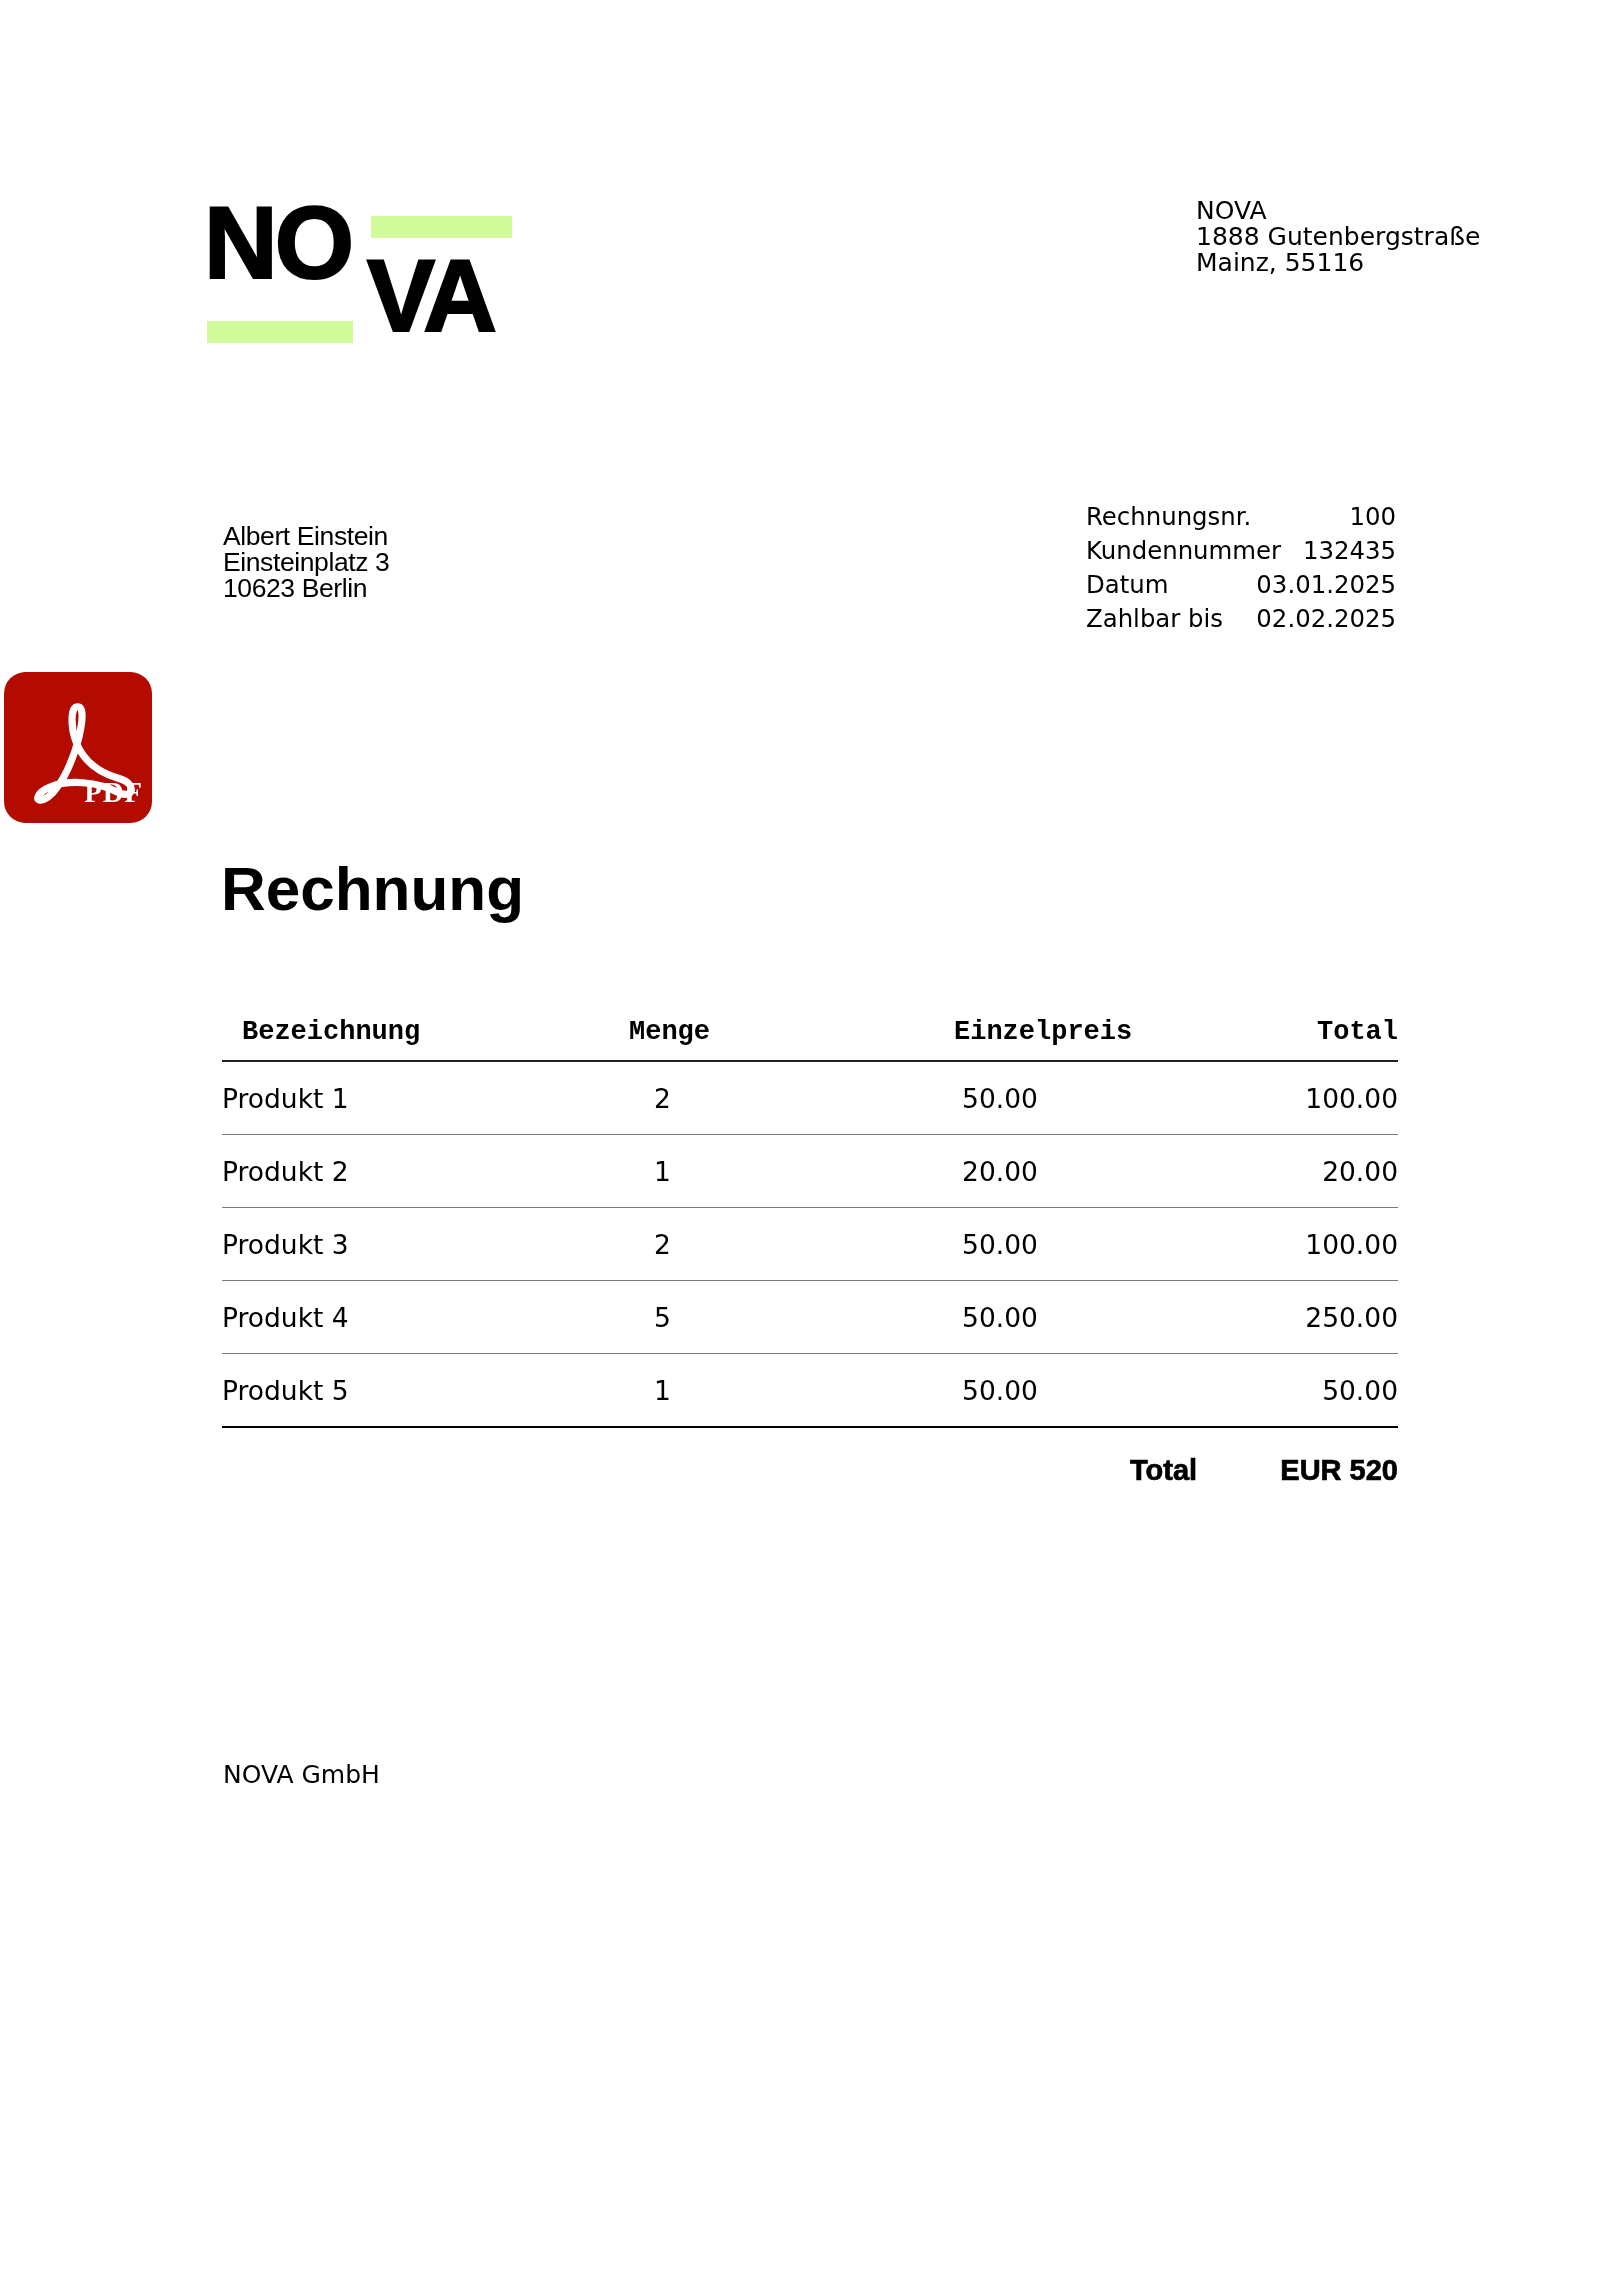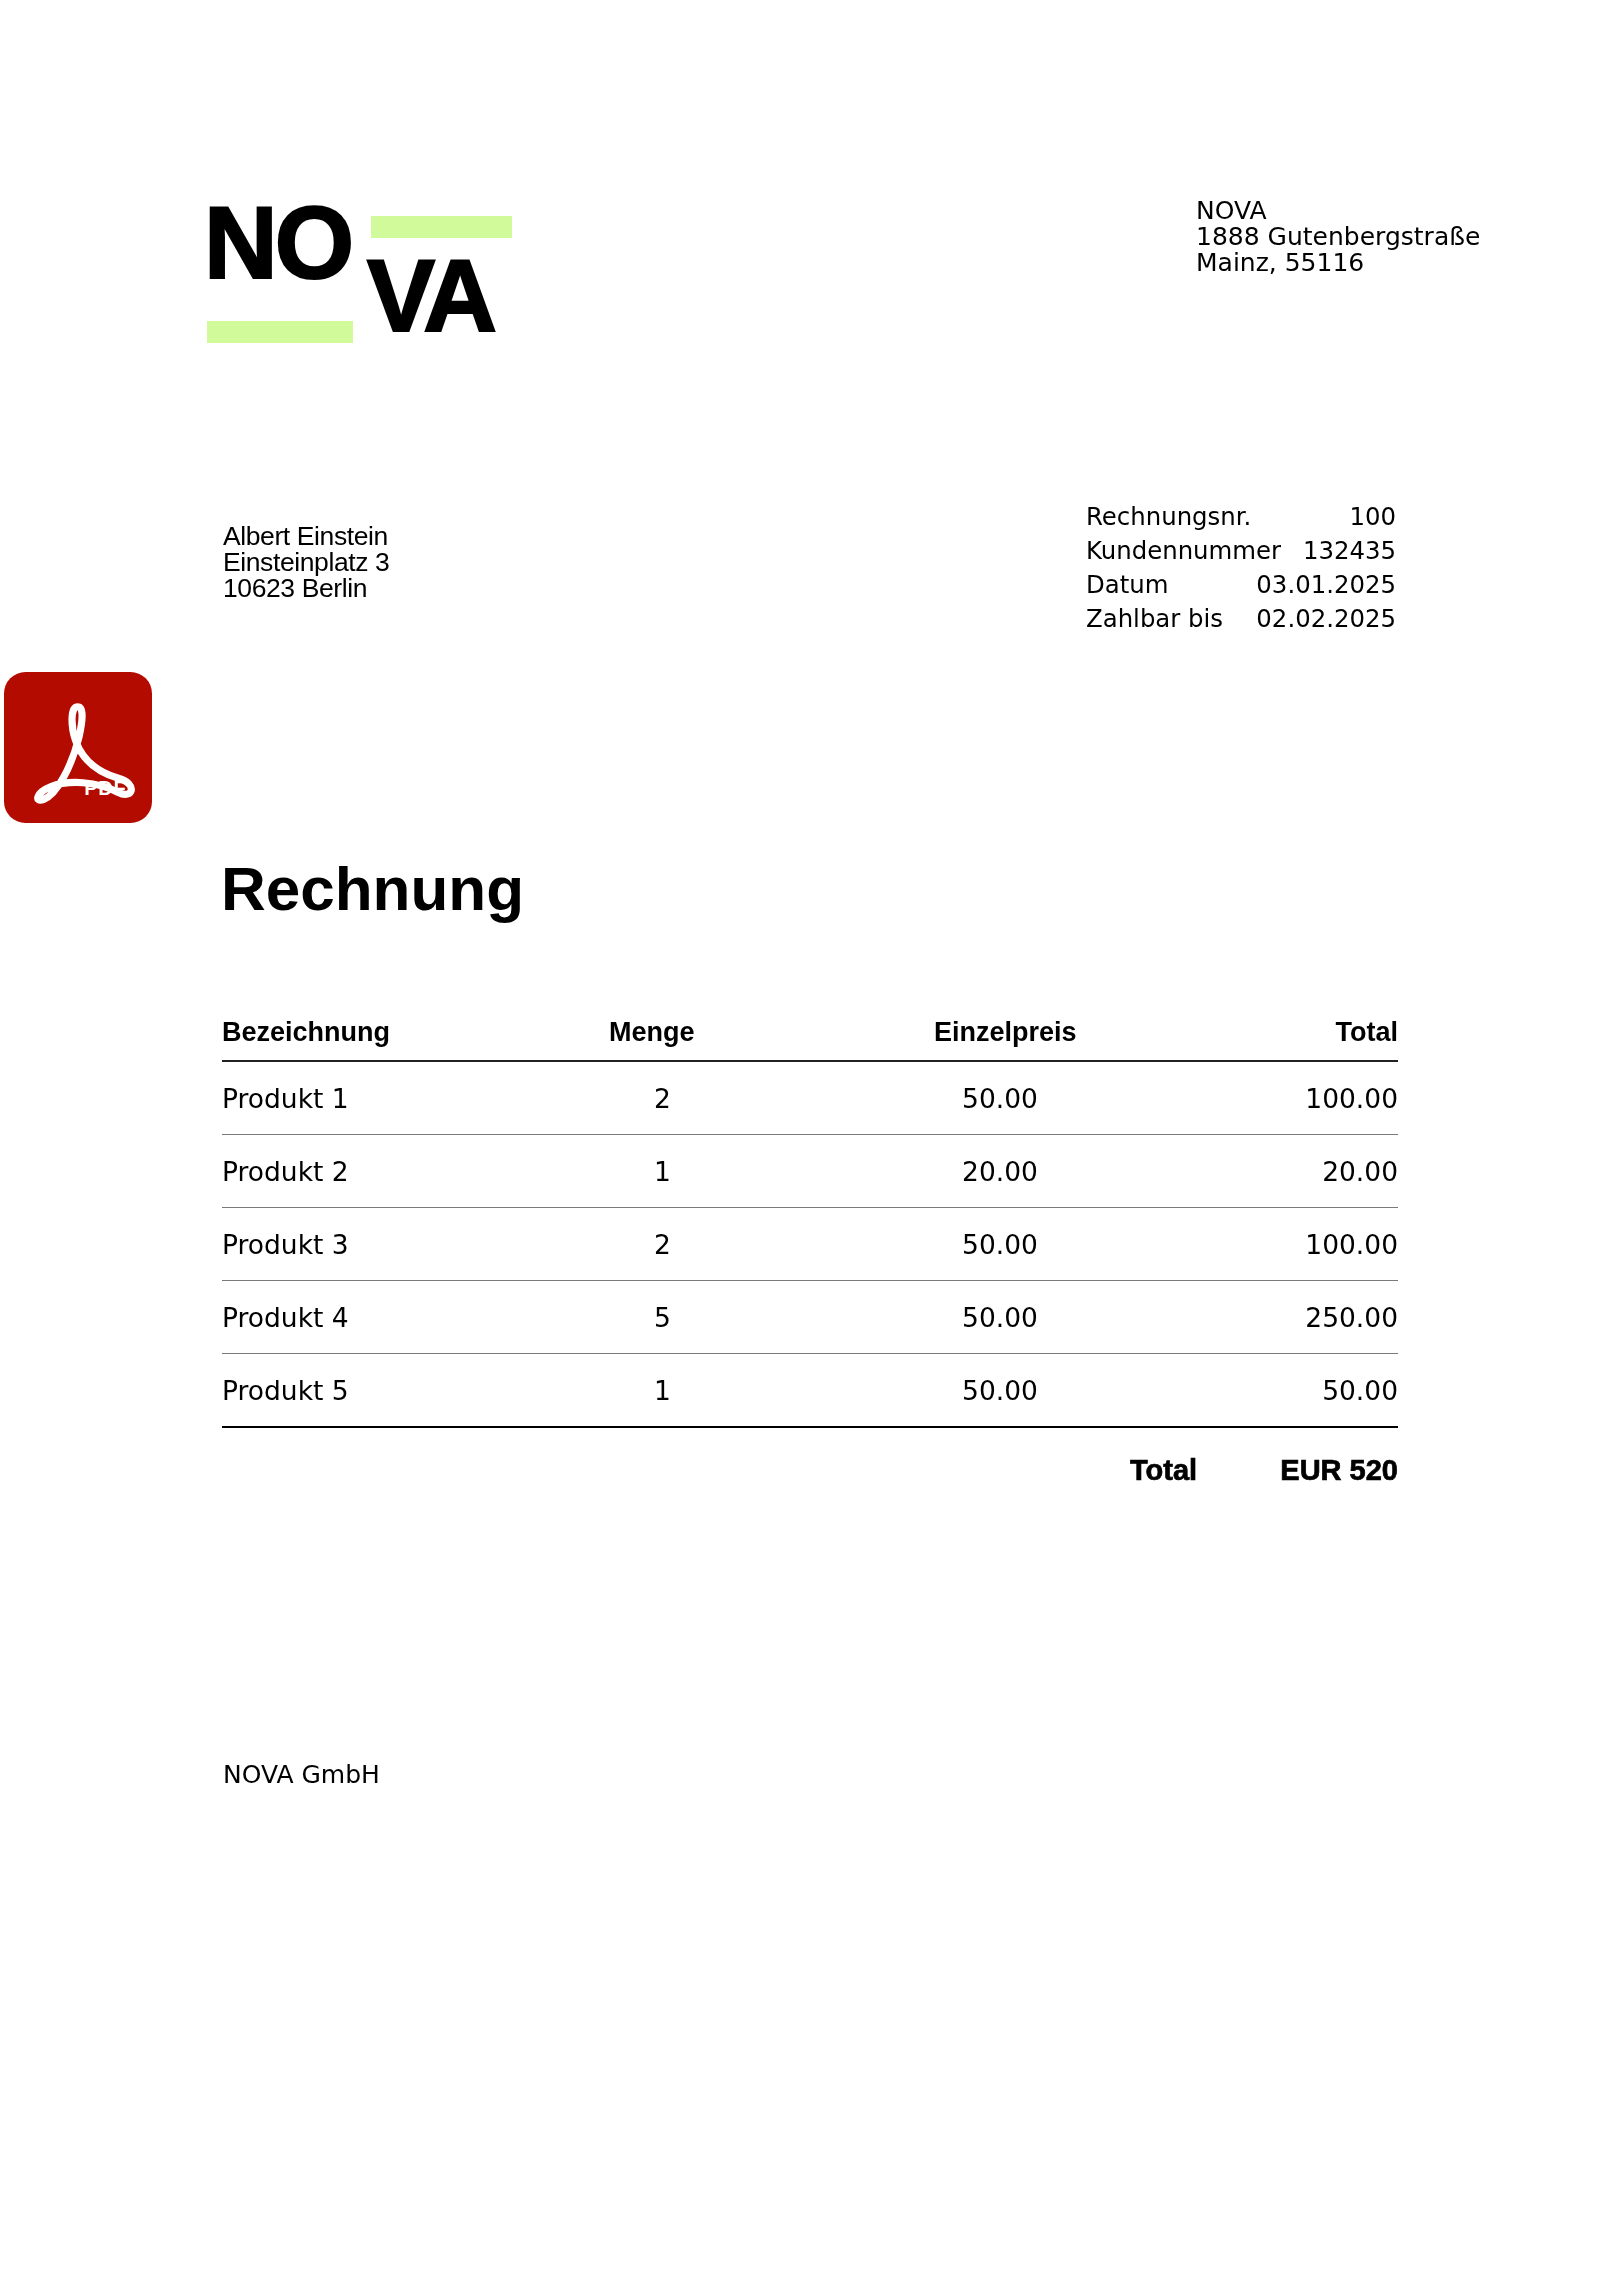--- a/index.html
+++ b/index.html
@@ -24,34 +24,34 @@
                font-size:26.5px; line-height:26px; letter-spacing:-0.4px; }
 
   
   .meta { position:absolute; left:1086px; top:500px; width:310px; font-size:24.4px; }
   .meta-row { display:flex; justify-content:space-between; height:34px; line-height:34px; white-space:nowrap; }
 
   
   .pdf-badge { position:absolute; left:4.3px; top:672px; width:148px; height:151px; border-radius:21.5px;
                background:#b30b00; }
   .pdf-badge svg { position:absolute; left:0; top:0; }
-  .pdf-label { position:absolute; left:80px; top:106px; color:#fff; font-family:Liberation Sans, sans-serif;
-               font-weight:bold; font-size:20px; letter-spacing:0.7px; line-height:1; }
+  .pdf-label { position:absolute; left:80px; top:106px; color:#fff; font-family:Liberation Serif, serif;
+               font-weight:bold; font-size:29px; letter-spacing:0.7px; line-height:1; }
 
   
   .heading { position:absolute; left:221px; top:855px; font-family:"Liberation Sans", sans-serif;
              font-weight:bold; font-size:62px; line-height:1.1; }
 
   
   .table { position:absolute; left:222px; top:1004px; width:1176px; }
   .row { position:relative; height:72px; border-bottom:1.4px solid #7a7a7a; }
   .row.header { height:56px; border-bottom:2.2px solid #222; }
   .row.last { border-bottom:2.9px solid #000; }
   .cell { position:absolute; top:0; height:100%; display:flex; align-items:center; white-space:nowrap; }
-  .row.header .cell { font-family:Liberation Sans, sans-serif; font-weight:bold; font-size:27px; }
+  .row.header .cell { font-family:Liberation Mono, monospace; font-weight:bold; font-size:27px;margin-left:20px; }
   .row.header .cell { align-items:center; }
   .row.body .cell { font-size:26.5px; }
   .c-name { left:0; }
   .c-qty-h { left:387px; }
   .c-qty { left:406px; width:69px; justify-content:center; }
   .c-price-h { left:712px; }
   .c-price { left:724px; width:108px; justify-content:center; }
   .c-total { right:0; justify-content:flex-end; }
 
   .total-row { position:absolute; top:1454px; left:1130px; width:268px; height:36px;

